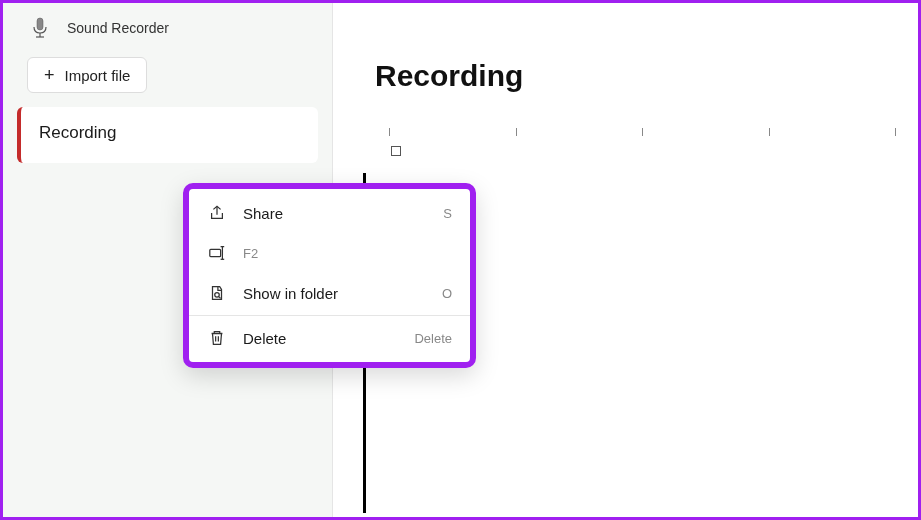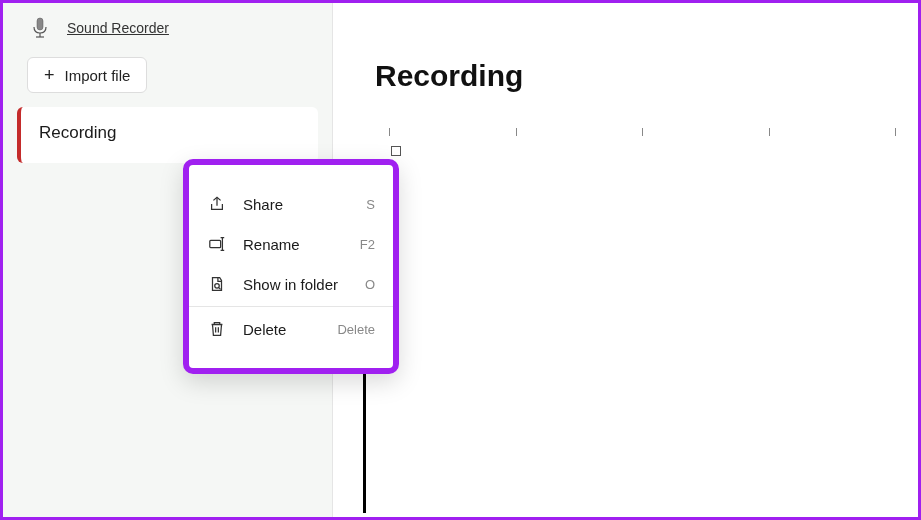--- a/index.html
+++ b/index.html
@@ -33,21 +33,20 @@
     }
     .mic-icon {
       width: 18px;
       height: 22px;
       position: relative;
     }
     .app-title {
       font-size: 14px;
       color: #333;
       font-weight: 400;
-      text-decoration: underline;
     }
     .import-btn {
       margin: 8px 18px 14px 24px;
       padding: 8px 16px;
       background: #fff;
       border: 1px solid #ddd;
       border-radius: 6px;
       display: inline-flex;
       align-items: center;
       gap: 10px;
@@ -141,28 +140,28 @@
       display: flex;
       align-items: center;
       gap: 1px;
     }
     .wave-bar {
       width: 1px;
       background: #999;
     }
     .context-menu {
       position: absolute;
-      top: 156px;
+      top: 180px;
       left: 180px;
-      width: 216px;
+      width: 293px;
       background: #fff;
       border: 6px solid #a020f0;
       border-radius: 10px;
       box-shadow: 0 8px 24px rgba(0,0,0,0.15);
-      padding: 19px 0;
+      padding: 4px 0;
       overflow: hidden;
     }
     .menu-item {
       display: flex;
       align-items: center;
       padding: 10px 18px;
       cursor: pointer;
       gap: 16px;
     }
     .menu-icon {
@@ -511,21 +510,20 @@
   </div>
   <div class="menu-item">
     <span class="menu-icon">
       <svg viewBox="0 0 20 20" width="18" height="18" fill="none" stroke="#333" stroke-width="1.4">
         <rect x="2" y="6" width="12" height="8" rx="1"></rect>
         <line x1="16" y1="3" x2="16" y2="17"></line>
         <line x1="14" y1="3" x2="18" y2="3"></line>
         <line x1="14" y1="17" x2="18" y2="17"></line>
       </svg>
     </span>
-    <span class="menu-label">Rename</span>
     <span class="menu-shortcut">F2</span>
   </div>
   <div class="menu-item">
     <span class="menu-icon">
       <svg viewBox="0 0 20 20" width="18" height="18" fill="none" stroke="#333" stroke-width="1.4">
         <path d="M5 3 L13 3 L15 6 L15 17 L5 17 Z"></path>
         <path d="M11 3 L11 7 L15 7"></path>
         <circle cx="10" cy="12" r="2.5"></circle>
         <path d="M12 14 L14 16"></path>
       </svg>

